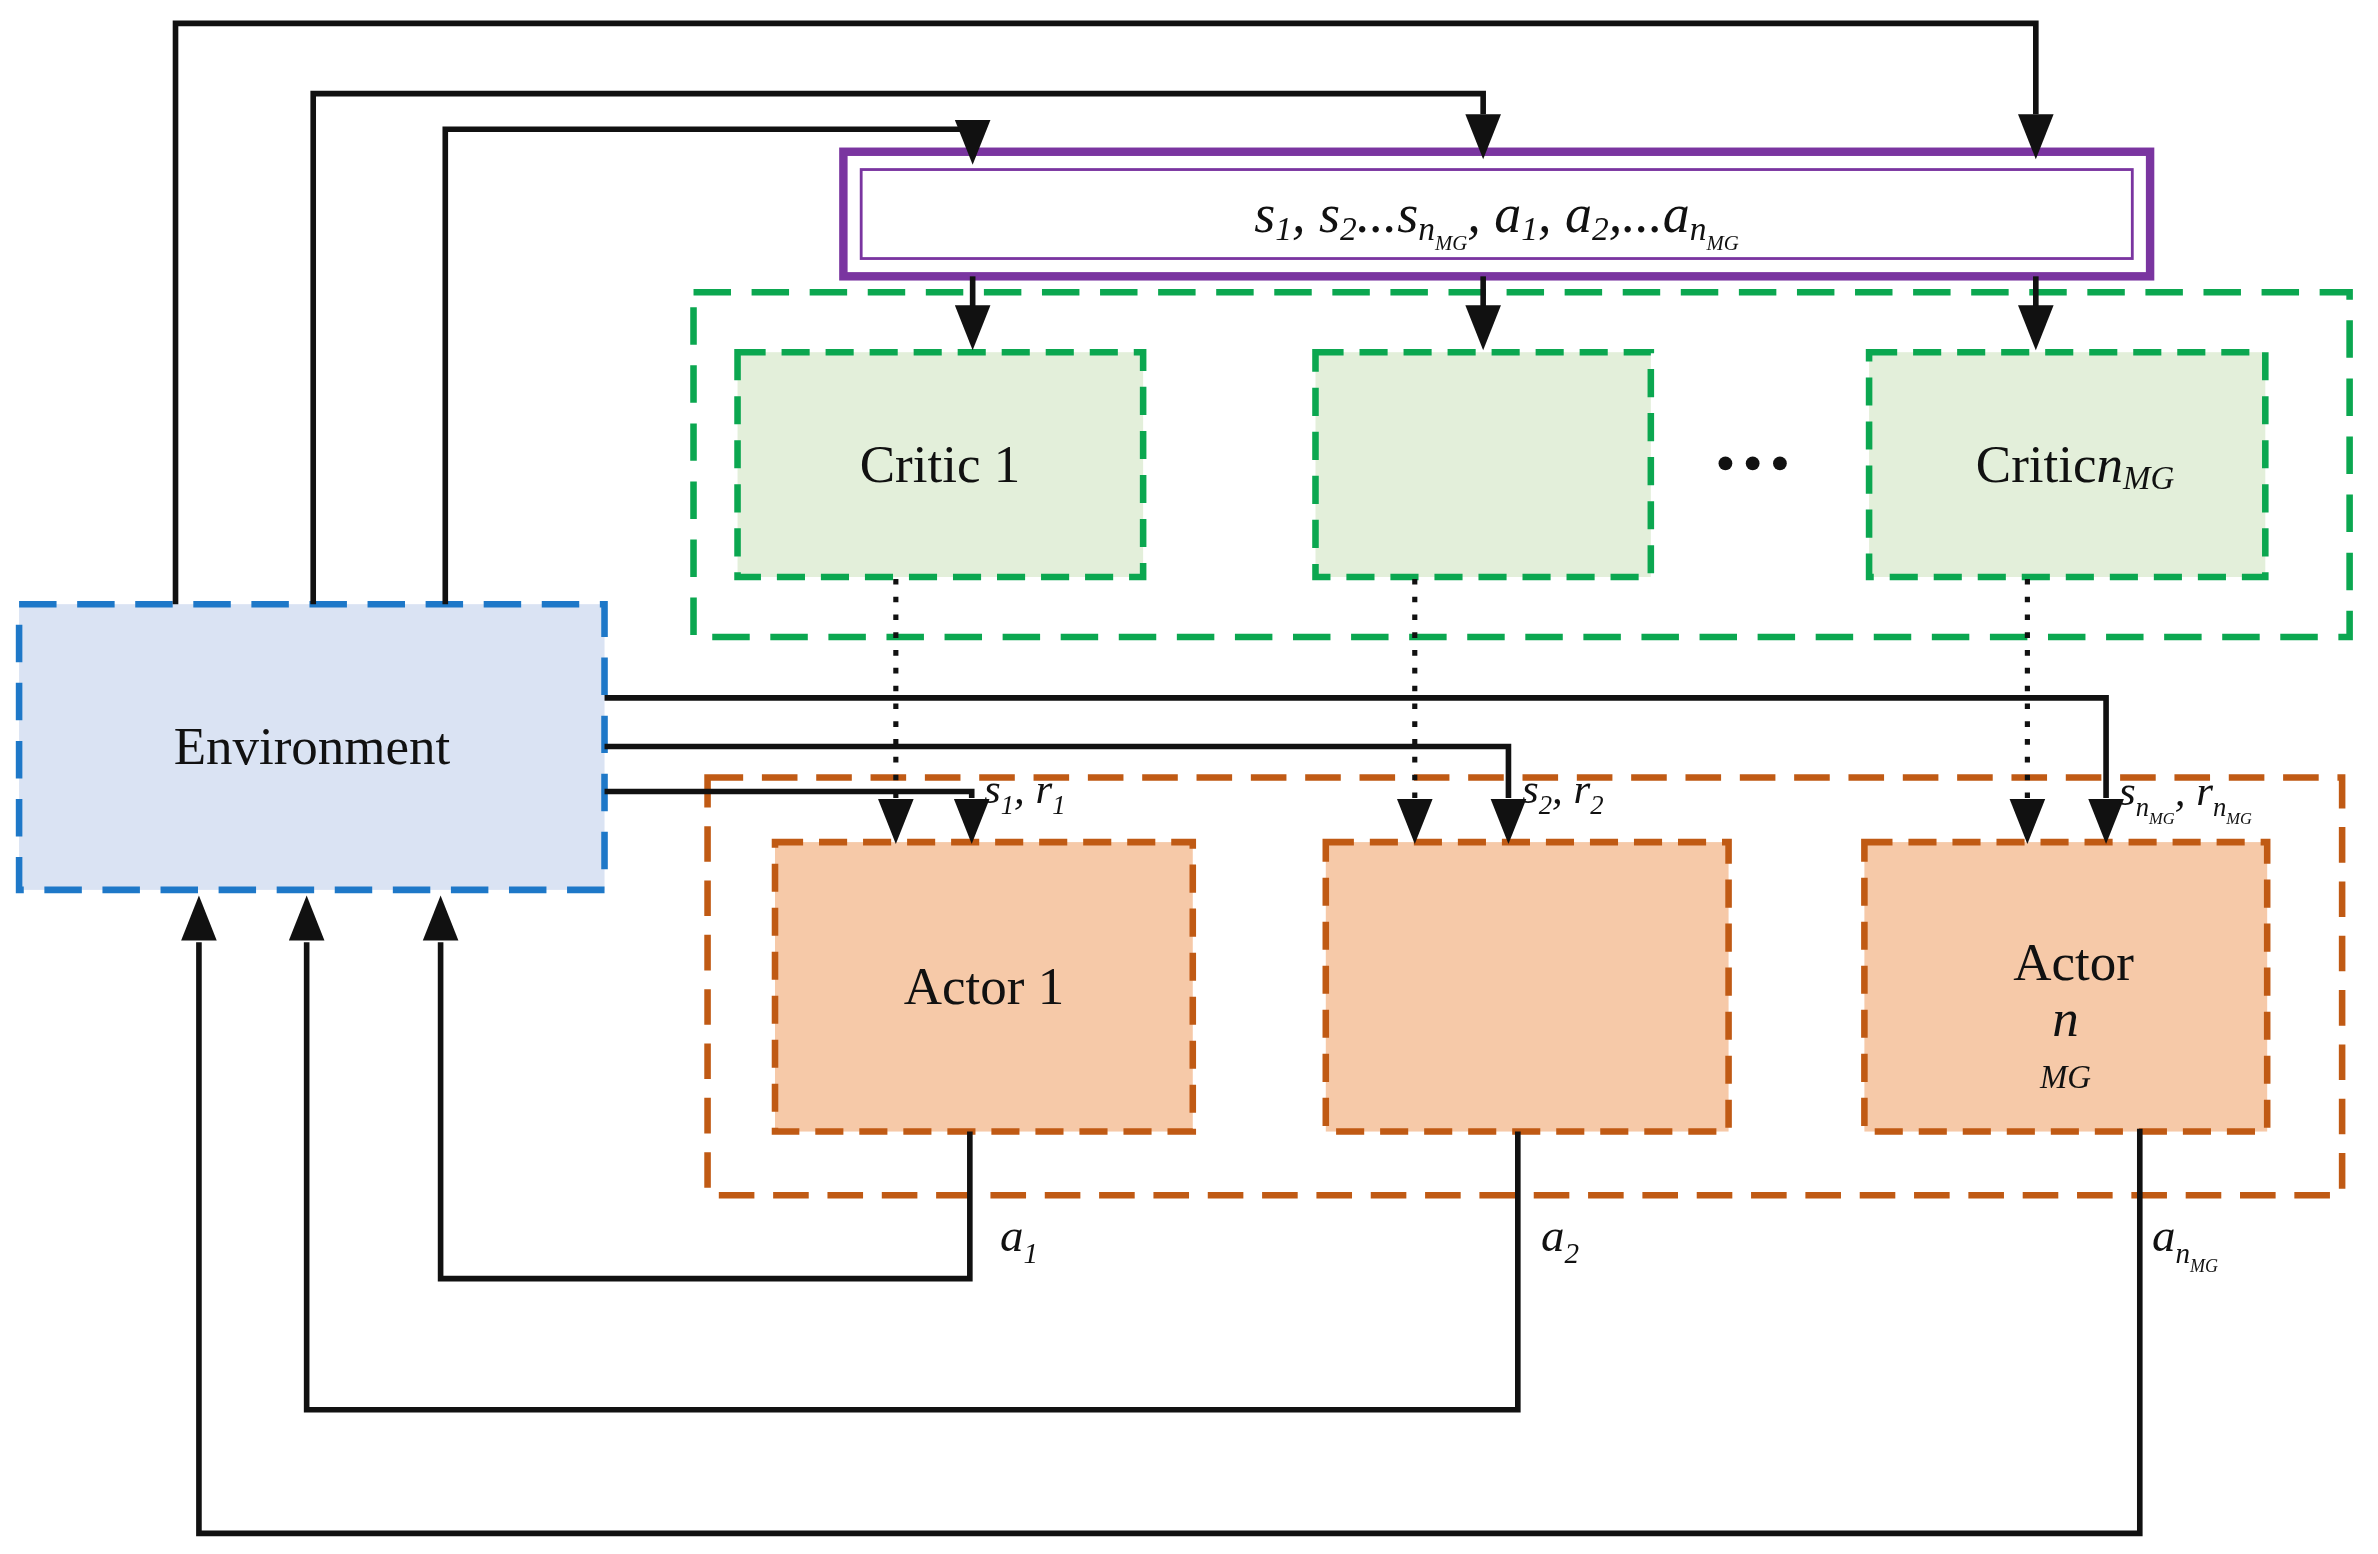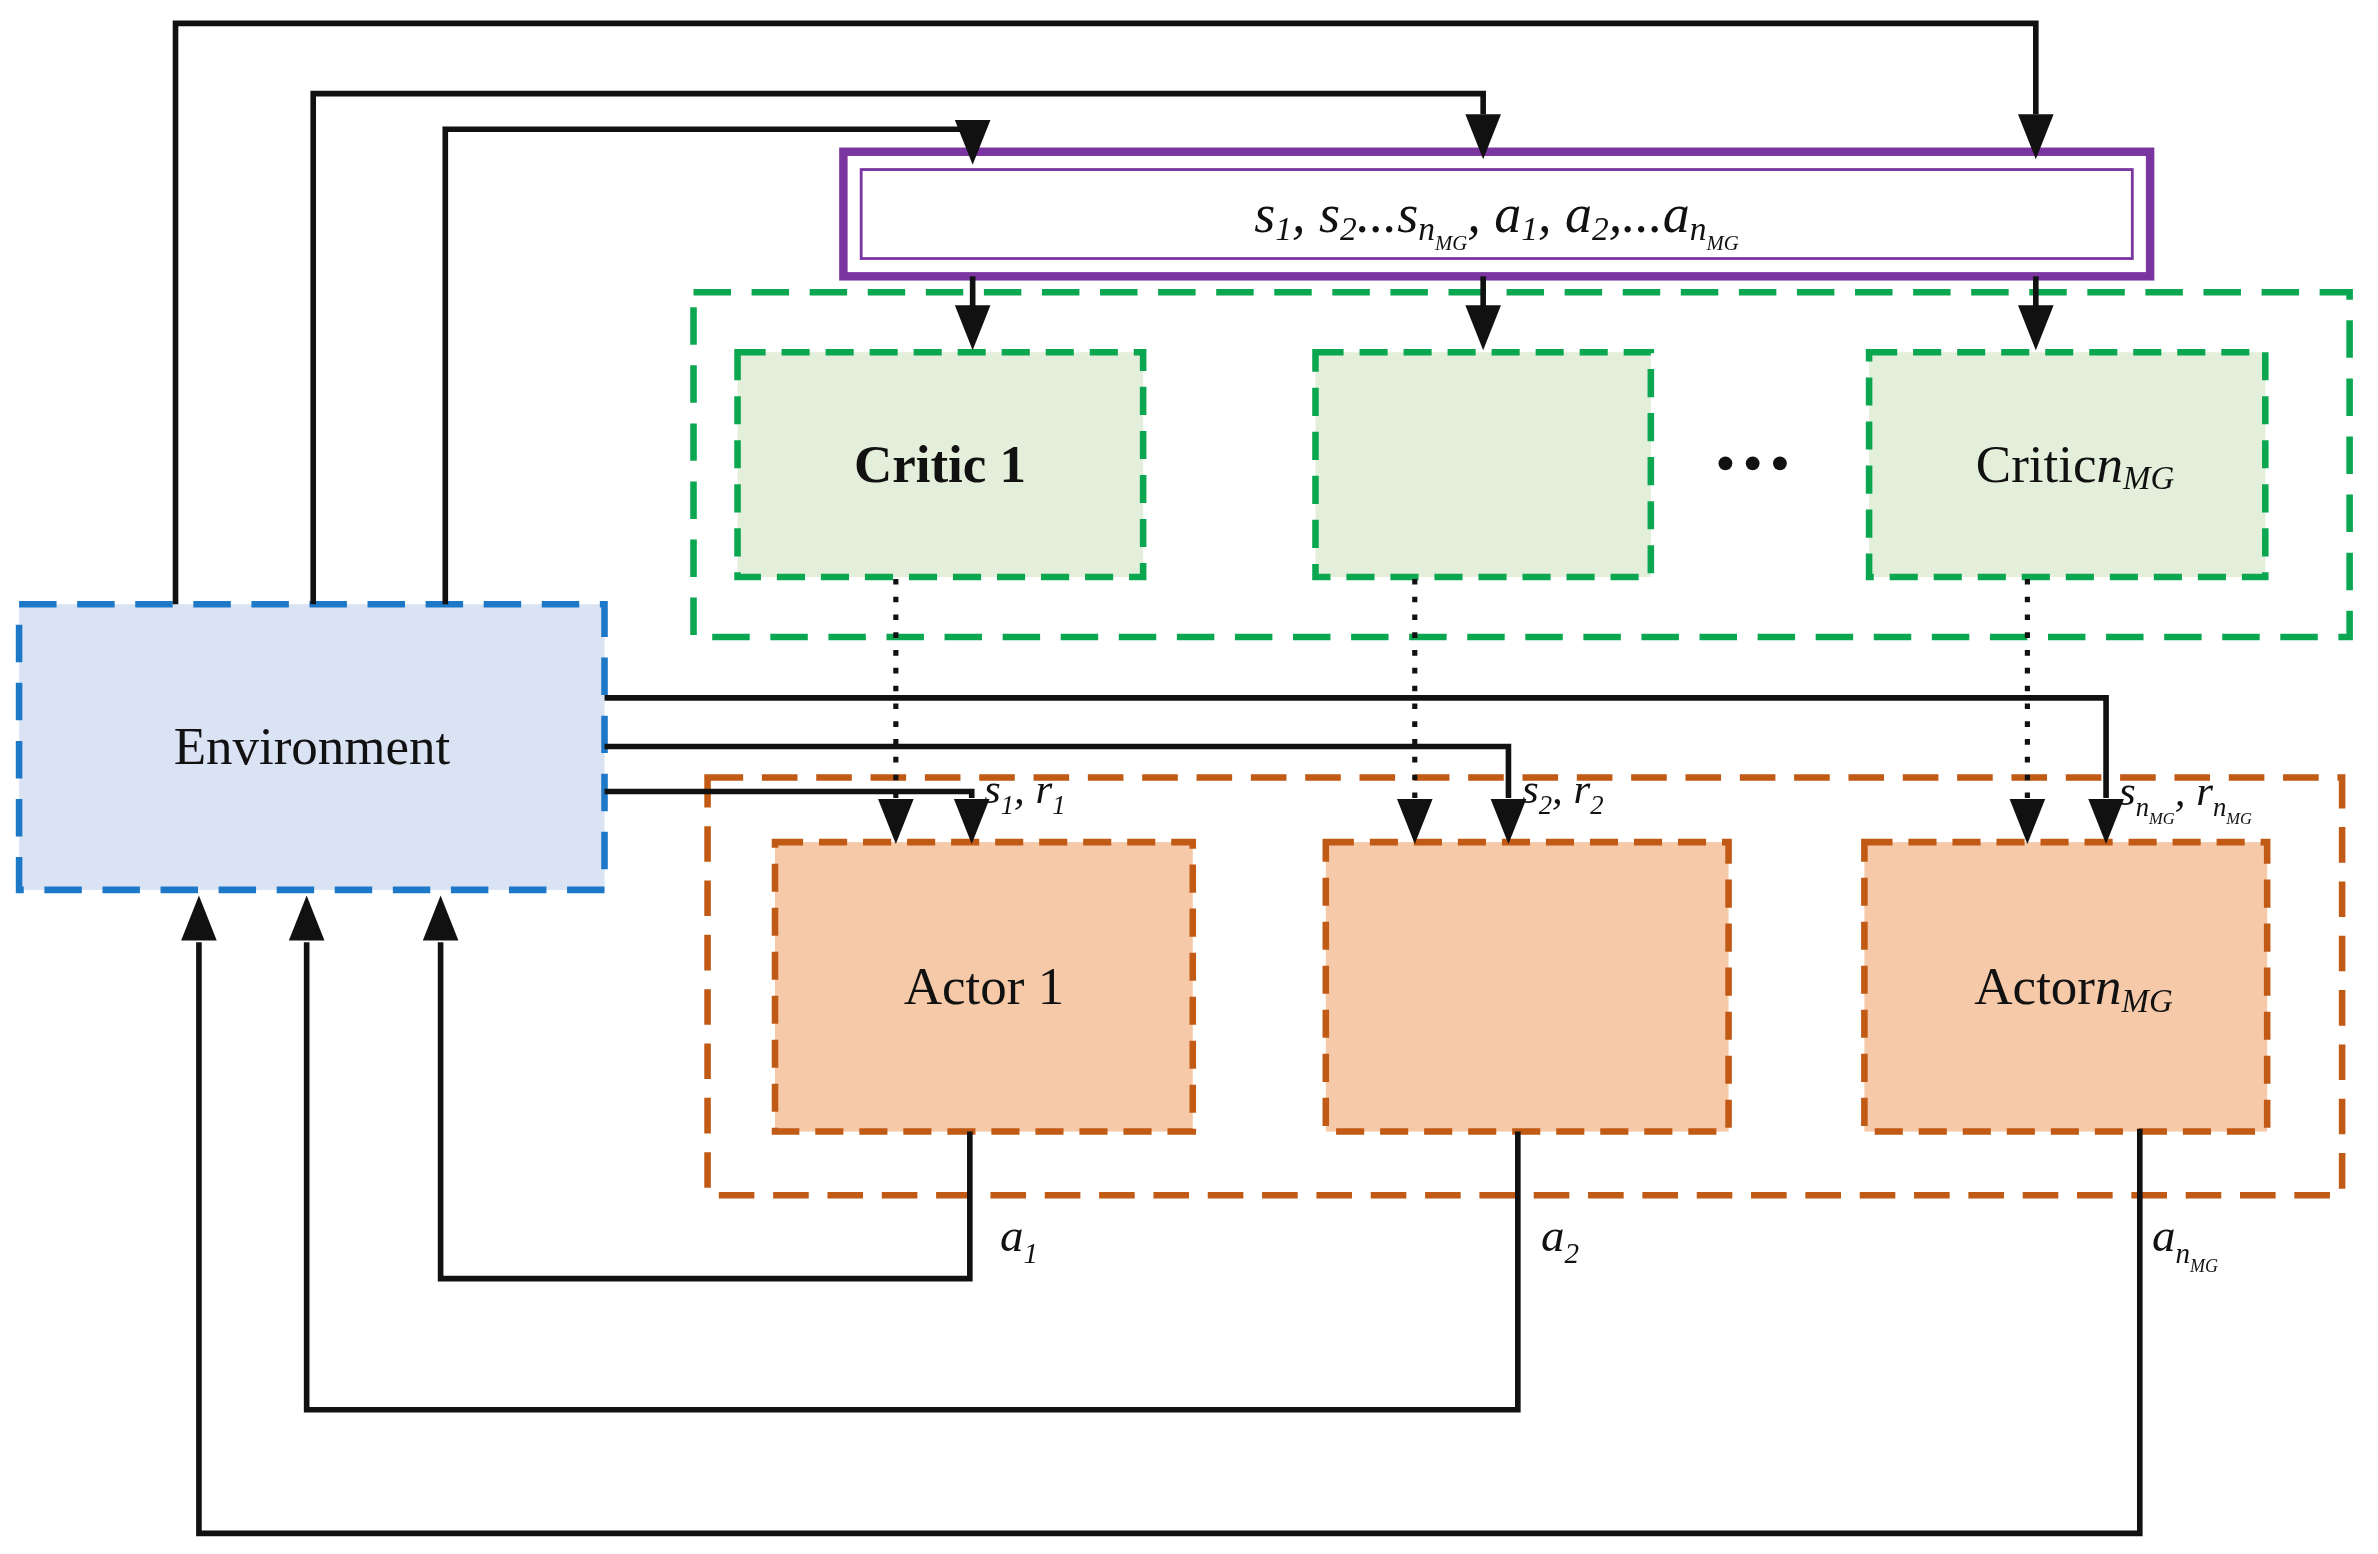--- a/index.html
+++ b/index.html
@@ -85,32 +85,32 @@
       <span class="it">...s</span>
       <span class="sub it">n<span class="sub it">MG</span></span>
       <span class="it">, a</span>
       <span class="sub it">1</span>
       <span class="it">, a</span>
       <span class="sub it">2</span>
       <span class="it">,...a</span>
       <span class="sub it">n<span class="sub it">MG</span></span>
     </div>
 
-  <div class="lbl box-lbl fs-box" style="left:737px;top:352px;width:406px;height:225px;font-weight:bold;">Critic 1</div>
+  <div class="lbl box-lbl fs-box" style="left:737px;top:352px;width:406px;height:225px;">Critic 1</div>
   <div class="lbl box-lbl fs-dots" style="left:1673px;top:422px;width:169px;height:84px;">•••</div>
   <div class="lbl box-lbl fs-box" style="left:1869px;top:352px;width:396px;height:225px;">
       <span class="up">Critic </span>
       <span class="it">n</span>
       <span class="sub it">MG</span>
     </div>
 
   <div class="lbl box-lbl fs-box" style="left:19px;top:604px;width:586px;height:286px;">Environment</div>
 
   <div class="lbl box-lbl fs-box" style="left:775px;top:842px;width:418px;height:290px;">Actor 1</div>
-  <div class="lbl box-lbl fs-box" style="left:1864px;top:842px;width:403px;height:290px;">
+  <div class="lbl box-lbl fs-box" style="left:1864px;top:863px;width:403px;height:290px;flex-direction:column;">
       <span class="up">Actor </span>
       <span class="it">n</span>
       <span class="sub it">MG</span>
     </div>
 
   <div class="lbl fs-edge" style="left:984px;top:766px;"><span class="it">s</span><span class="sub it">1</span><span class="it">, r</span><span class="sub it">1</span></div>
   <div class="lbl fs-edge" style="left:1522px;top:766px;"><span class="it">s</span><span class="sub it">2</span><span class="it">, r</span><span class="sub it">2</span></div>
   <div class="lbl fs-edge" style="left:2119px;top:768px;"><span class="it">s</span><span class="sub it">n<span class="sub it">MG</span></span><span class="it">, r</span><span class="sub it">n<span class="sub it">MG</span></span></div>
 
   <div class="lbl fs-action" style="left:993px;top:1211px;margin-left:7px;"><span class="it">a</span><span class="sub it">1</span></div>

